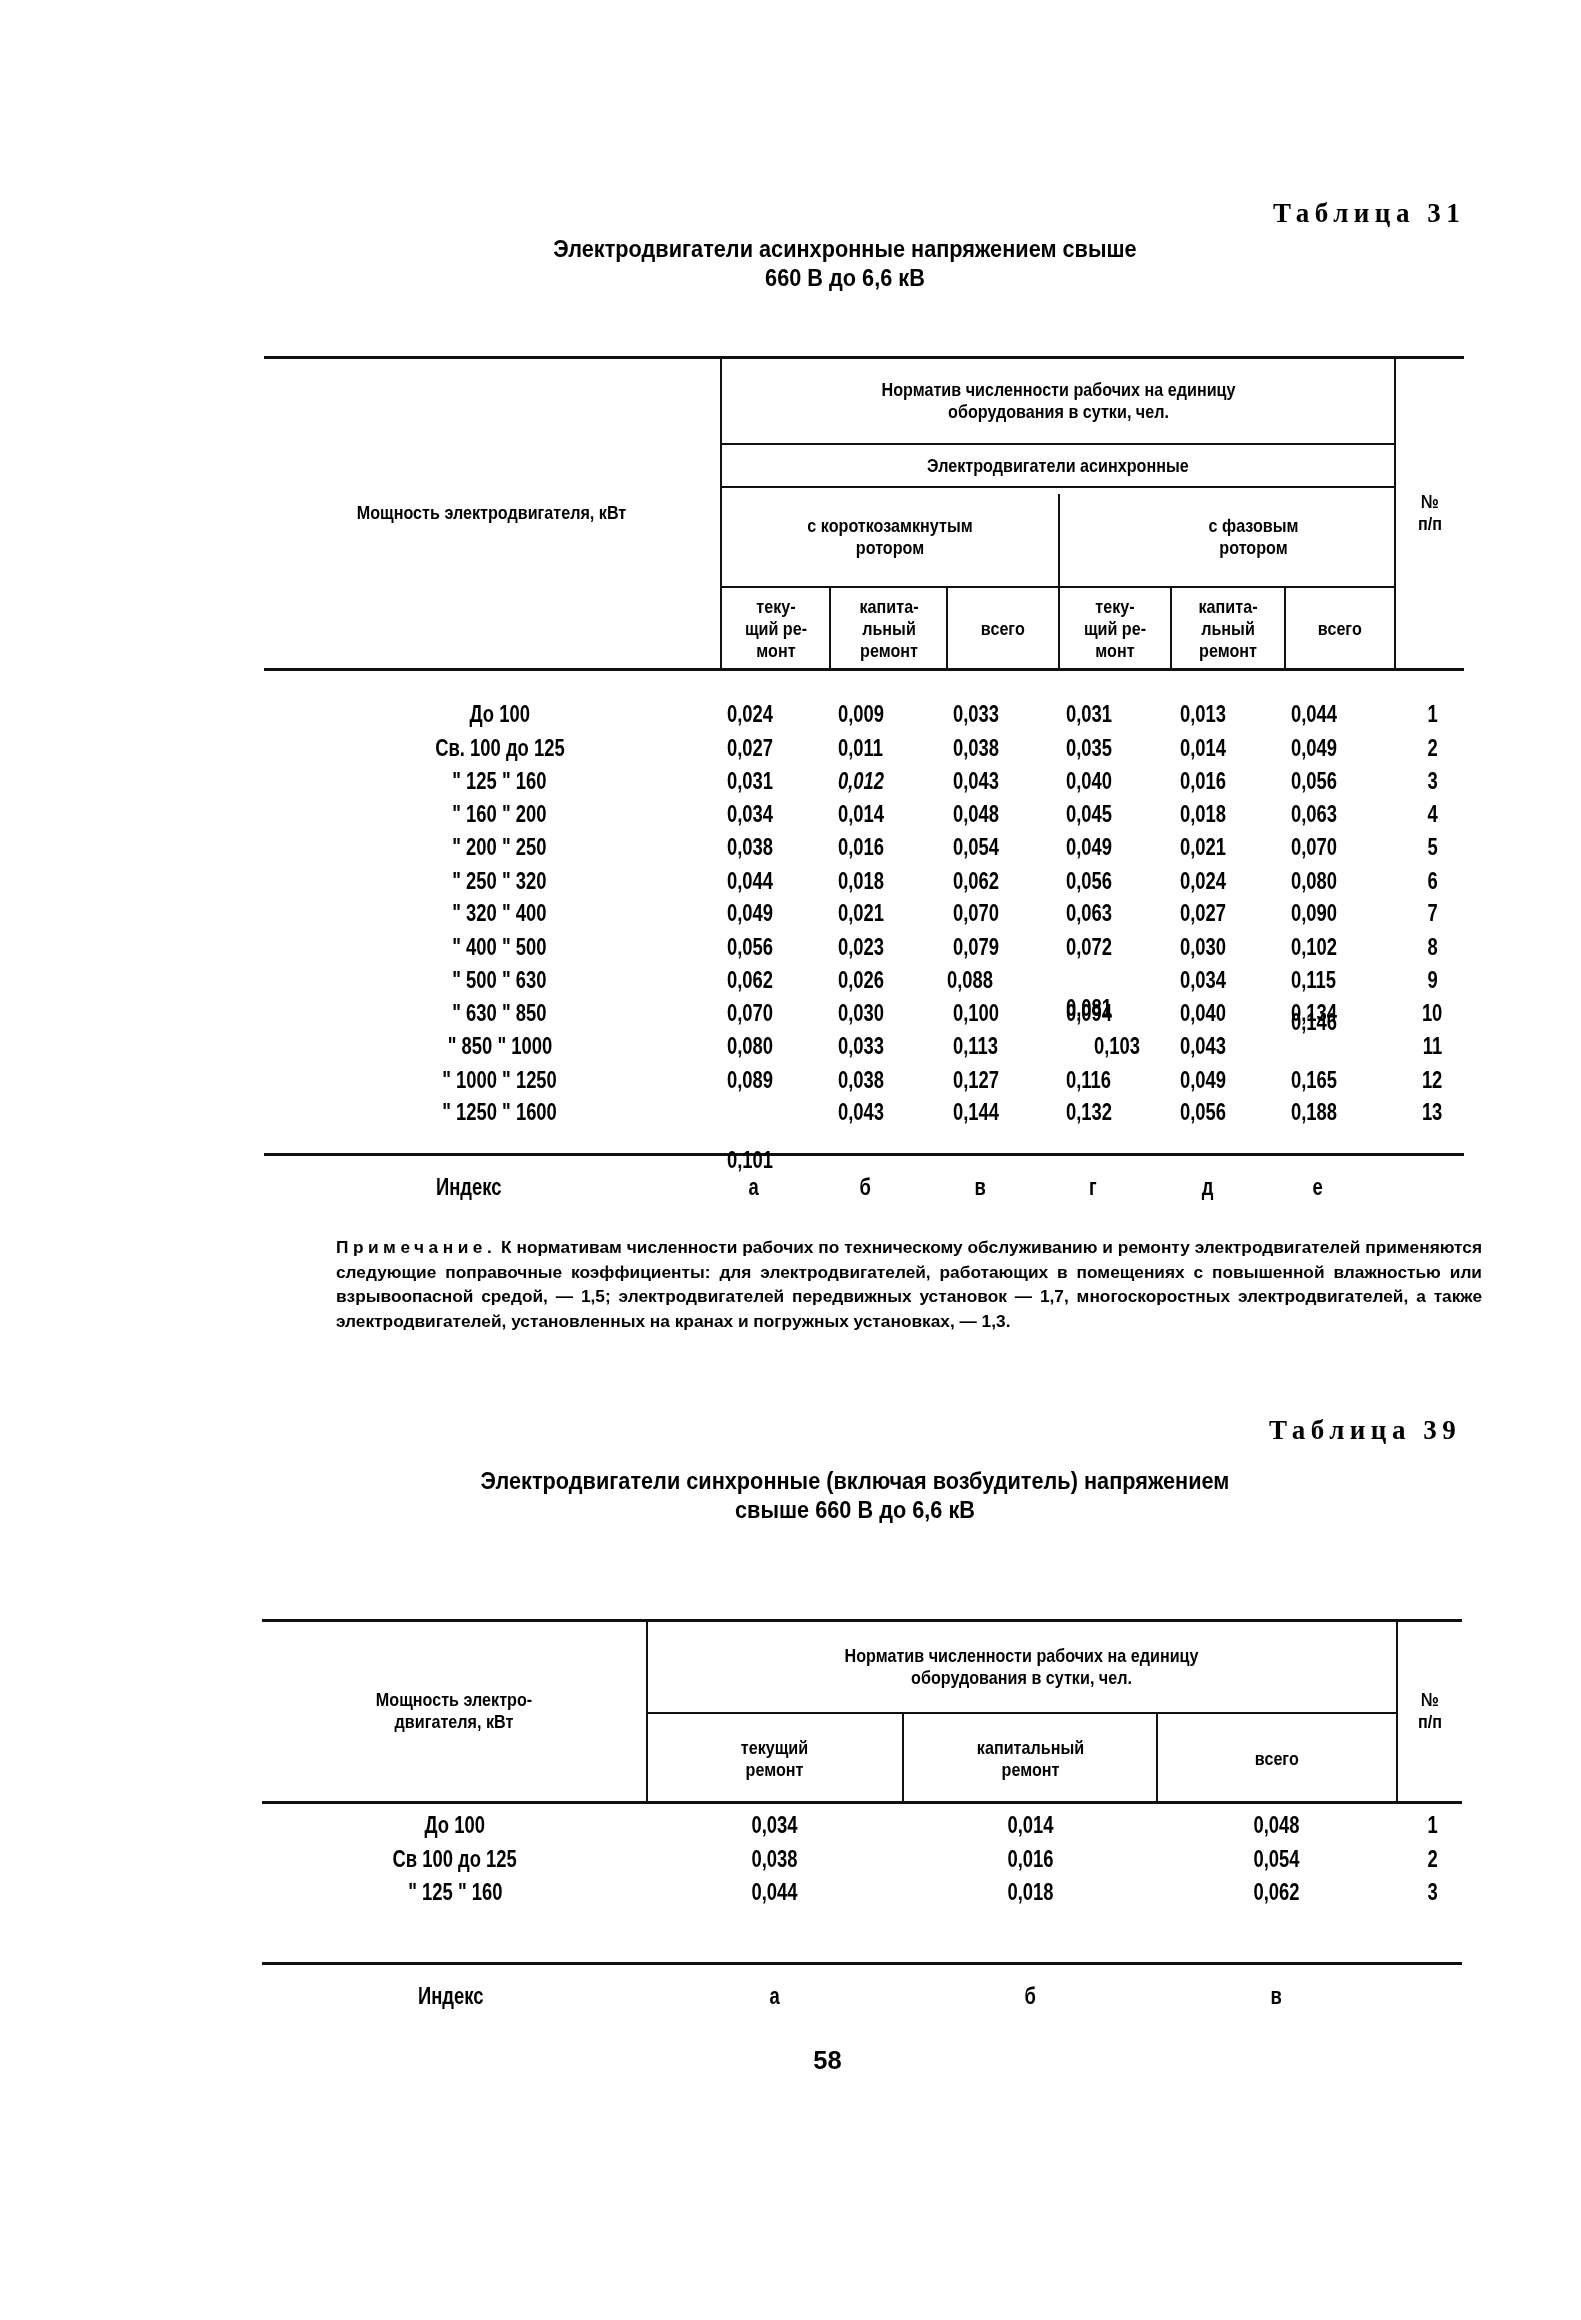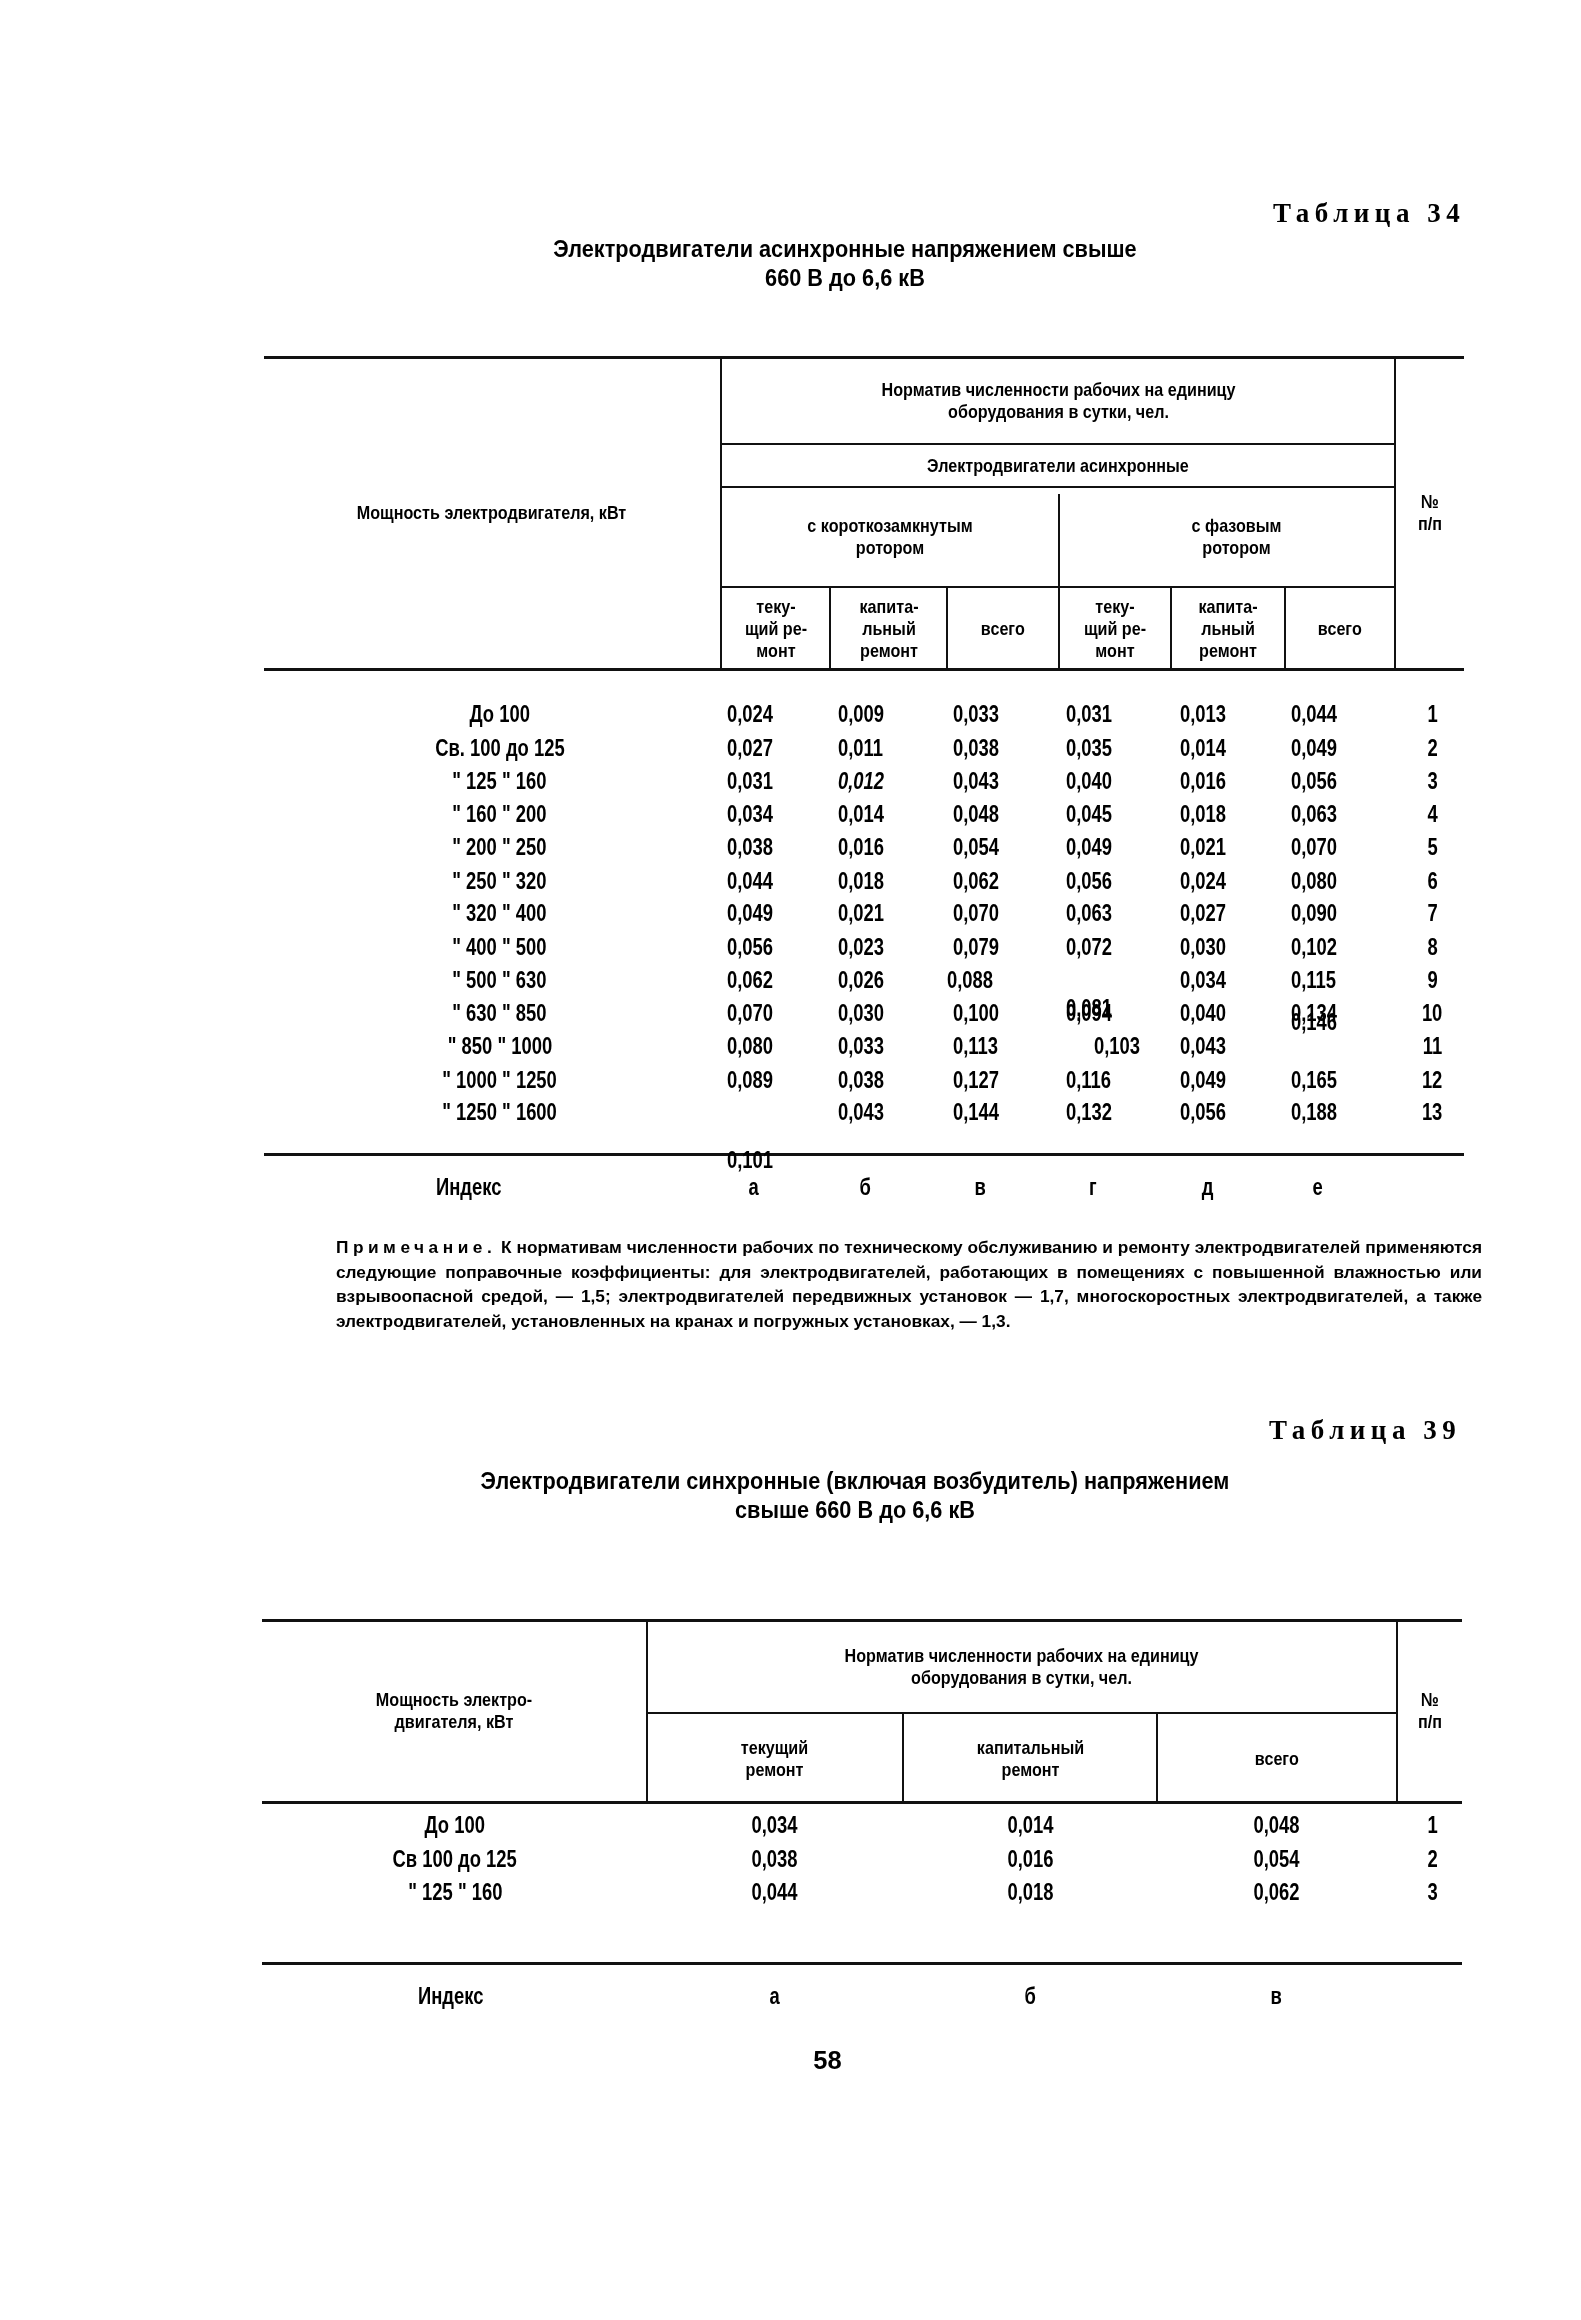--- a/index.html
+++ b/index.html
@@ -40,21 +40,21 @@
   }
   .note .lbl { letter-spacing: 4.5px; }
   .pagenum {
     position: absolute; left: 800px; top: 2046px; width: 55px; text-align: center;
     font-family: "Liberation Sans", sans-serif; font-weight: bold; font-size: 25.5px;
   }
 </style>
 </head>
 <body>
 
-<div class="abs tbl-label" style="left:1273px; top:198px;">Таблица 34</div>
+<div class="abs tbl-label" style="left:1273px; top:198px;">Таблица 31</div>
 <div class="abs title" style="left:436px; top:235px; width:818px;">Электродвигатели асинхронные напряжением свыше</div>
 <div class="abs title" style="left:436px; top:264px; width:818px;">660 В до 6,6 кВ</div>
 
 <div>
 
   <div class="rule" style="left:264px; top:356px; width:1200px;"></div>
   <div class="rule" style="left:264px; top:668px; width:1200px;"></div>
   <div class="rule" style="left:264px; top:1153px; width:1200px;"></div>
 
   <div class="vline" style="left:720px; top:356px; height:314px;"></div>
@@ -74,21 +74,21 @@
     </div>
   <div class="hdr" style="left:722px; top:359px; width:672px; height:84px;">
       <span style="width:545px;">Норматив численности рабочих на единицу оборудования в сутки, чел.</span>
     </div>
   <div class="hdr" style="left:722px; top:445px; width:672px; height:42px;">
       <span>Электродвигатели асинхронные</span>
     </div>
   <div class="hdr" style="left:722px; top:488px; width:336px; height:98px;">
       <span style="width:218px;">с короткозамкнутым ротором</span>
     </div>
-  <div class="hdr" style="left:1060px; top:488px; width:353px; height:98px;">
+  <div class="hdr" style="left:1060px; top:488px; width:353px; height:98px;padding-left:17px;">
       <span style="width:127px;">с фазовым ротором</span>
     </div>
   <div class="hdr" style="left:1396px; top:356px; width:68px; height:314px;">
       <span style="width:36px;">№ п/п</span>
     </div>
 
   <div class="hdr" style="left:722px; top:588px; width:107px; height:82px;">
       <span style="width:82px;">теку-щий ре-монт</span>
     </div>
   <div class="hdr" style="left:831px; top:588px; width:115px; height:82px;">

